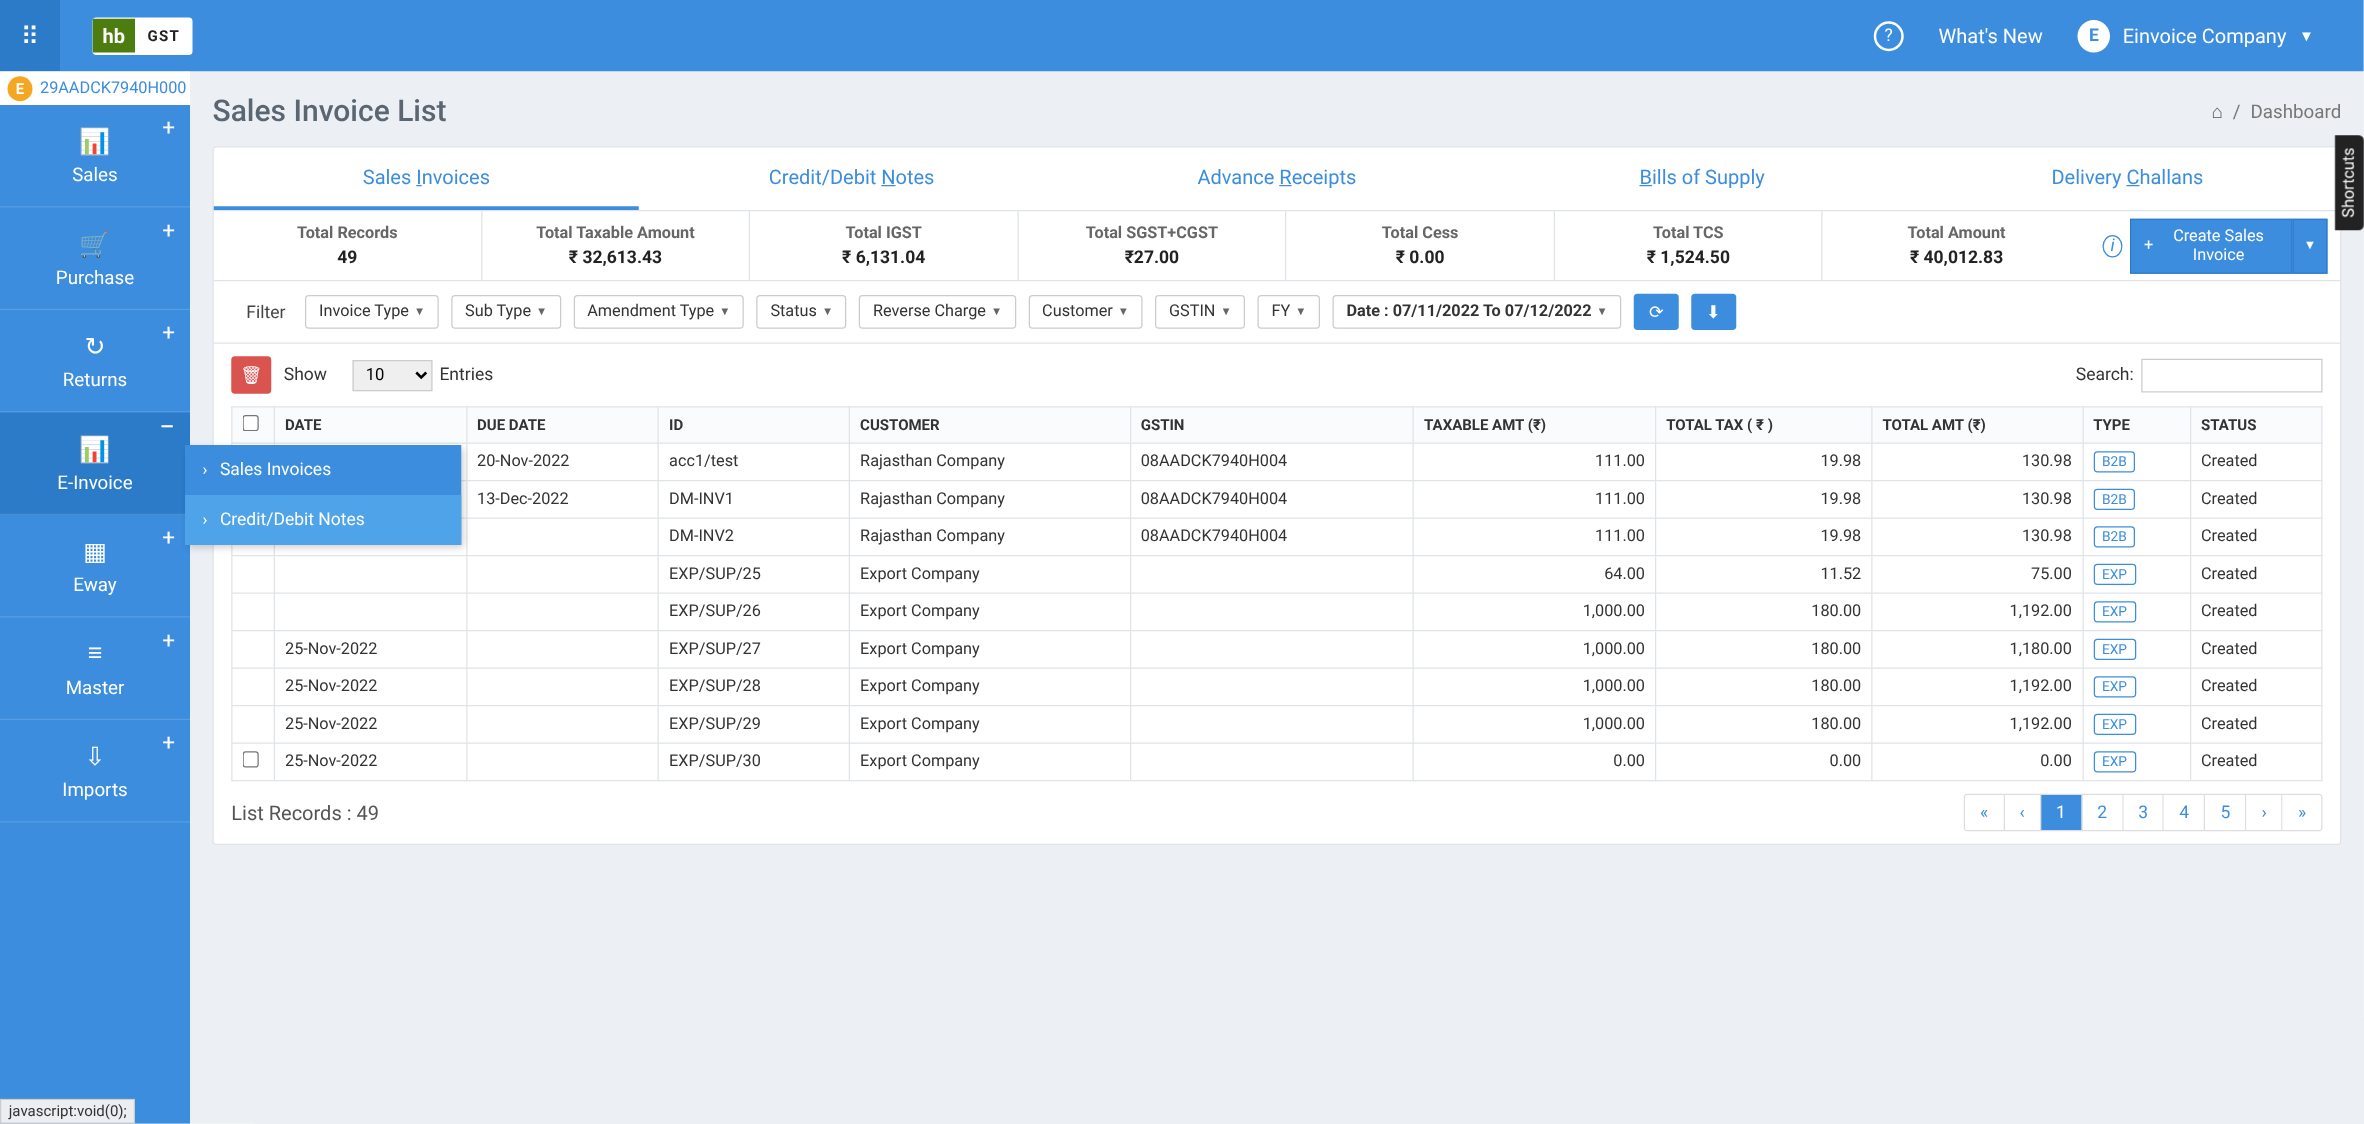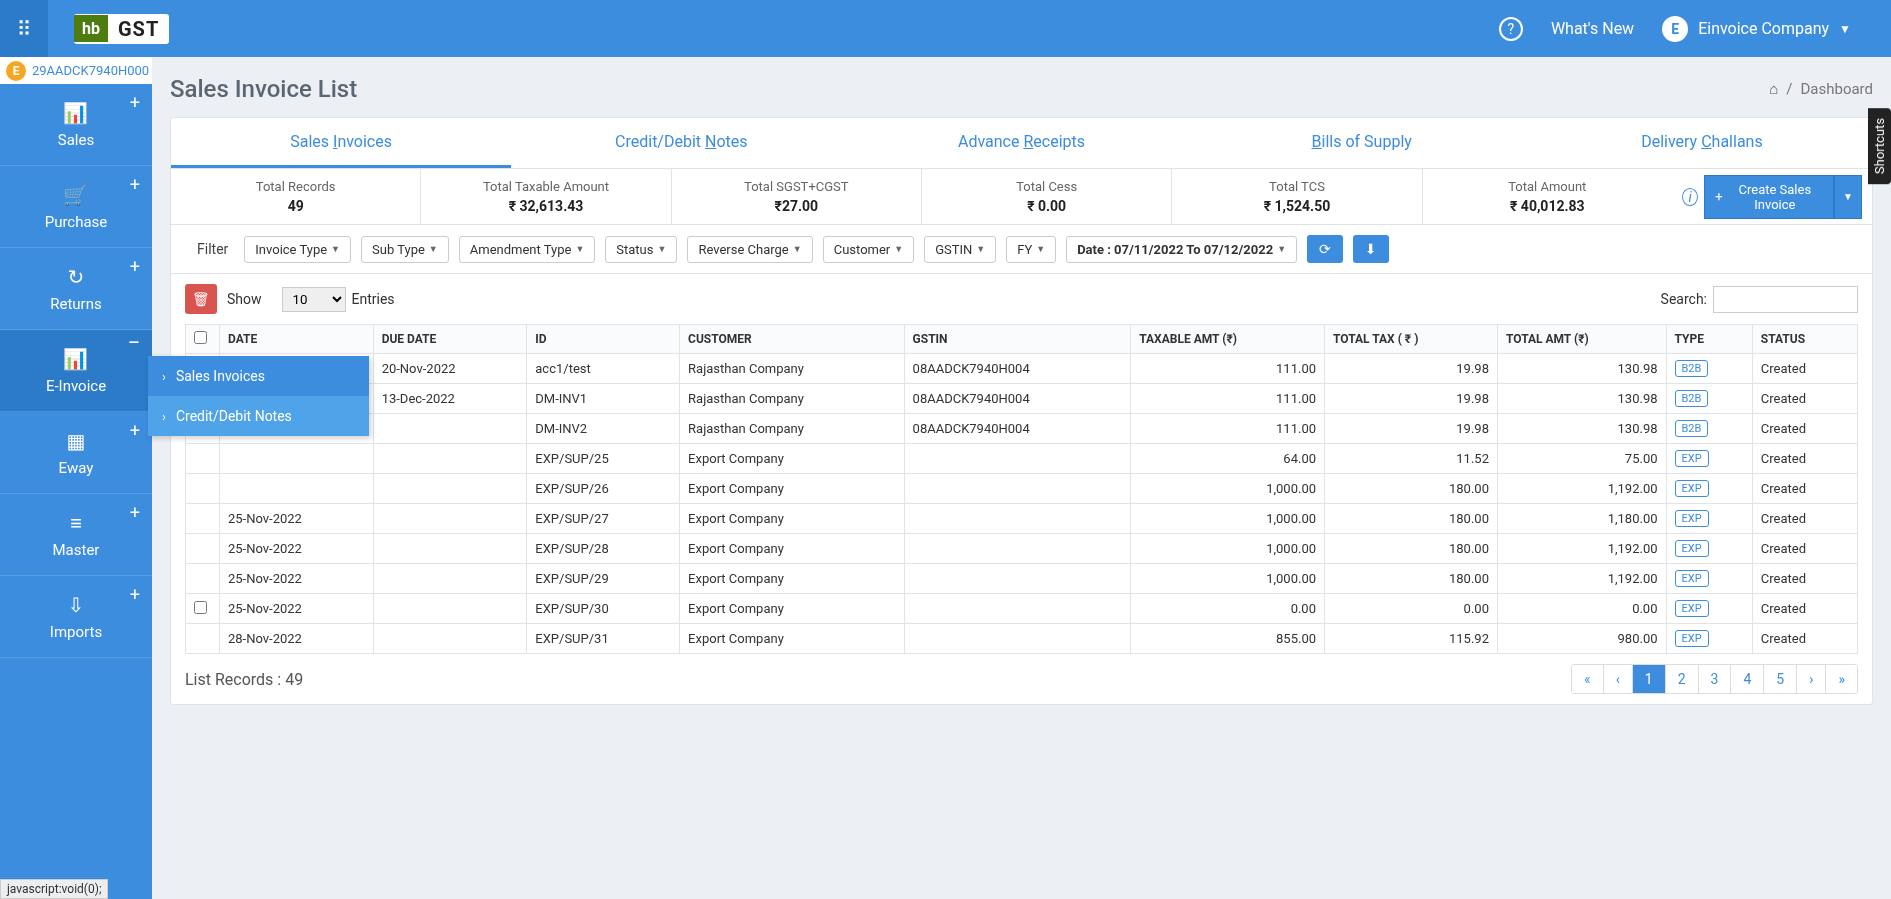--- a/index.html
+++ b/index.html
@@ -4,21 +4,21 @@
 <style>
 * { margin: 0; padding: 0; box-sizing: border-box; font-family: -apple-system, BlinkMacSystemFont, "Segoe UI", Roboto, Arial, sans-serif; }
 body { background: #ecf0f4; color: #333; font-size: 14px; height: 899px; width: 1891px; overflow: hidden; position: relative; }
 
 
 .topbar { height: 57px; background: #3c8dde; display: flex; align-items: center; color: #fff; }
 .app-grid-btn { width: 48px; height: 57px; background: #2b7bc9; display: flex; align-items: center; justify-content: center; font-size: 20px; cursor: pointer; }
 .logo-box { margin-left: 26px; display: flex; align-items: center; }
 .logo { background: #fff; height: 30px; display: flex; align-items: center; border-radius: 3px; overflow: hidden; }
 .logo-hb { background: #4d7c0f; color: #fff; padding: 4px 8px; font-weight: bold; font-size: 16px; }
-.logo-gst { color: #222; padding: 4px 10px; font-weight: bold; font-size: 20px; letter-spacing: 1px; }
+.logo-gst { color: #222; padding: 4px 10px; font-weight: bold; font-size: 12px; letter-spacing: 1px; }
 .topbar-right { margin-left: auto; display: flex; align-items: center; gap: 28px; padding-right: 40px; }
 .help-icon { width: 24px; height: 24px; border: 2px solid #fff; border-radius: 50%; display: flex; align-items: center; justify-content: center; font-size: 14px; cursor: pointer; }
 .whats-new { font-size: 16px; cursor: pointer; }
 .company-sel { display: flex; align-items: center; gap: 10px; cursor: pointer; }
 .company-avatar { width: 26px; height: 26px; background: #fff; color: #3c8dde; border-radius: 50%; display: flex; align-items: center; justify-content: center; font-weight: bold; }
 .company-name { font-size: 16px; }
 .chev-down { font-size: 12px; }
 
 
 .sidebar { position: absolute; top: 57px; left: 0; width: 152px; background: #3c8dde; height: calc(899px - 57px); }
@@ -50,21 +50,21 @@
 
 .tabs { display: flex; border-bottom: 1px solid #e0e4e8; }
 .tab { flex: 1; text-align: center; padding: 14px 0; font-size: 16px; color: #3c8dde; cursor: pointer; position: relative; }
 .tab.active { border-bottom: 3px solid #3c8dde; }
 .tab .u { text-decoration: underline; }
 
 
 .totals-row { display: flex; align-items: center; border-bottom: 1px solid #e0e4e8; }
 .total-cell { flex: 1; text-align: center; padding: 10px 0; border-right: 1px solid #e0e4e8; }
 .total-cell:last-child { border-right: none; }
-.total-cell .lbl { font-size: 13px; color: #666; }
+.total-cell .lbl { font-size: 13px; color: #666; font-weight: bold; }
 .total-cell .val { font-size: 14px; font-weight: bold; color: #222; margin-top: 4px; }
 .create-cell { width: 200px; display: flex; align-items: center; justify-content: center; gap: 6px; padding: 0 10px; }
 .info-icon { color: #3c8dde; font-size: 14px; border: 1.5px solid #3c8dde; border-radius: 50%; width: 18px; height: 18px; display: flex; align-items: center; justify-content: center; font-style: italic; cursor: pointer; }
 .btn-group { display: flex; }
 .btn-primary { background: #3c8dde; color: #fff; border: 1px solid #2b7bc9; padding: 6px 10px; font-size: 13px; cursor: pointer; display: flex; align-items: center; gap: 4px; }
 .btn-caret { background: #3c8dde; color: #fff; border: 1px solid #2b7bc9; border-left: 1px solid #2b7bc9; padding: 6px 8px; cursor: pointer; font-size: 10px; }
 
 
 .filter-row { display: flex; align-items: center; padding: 10px 26px; gap: 10px; border-bottom: 1px solid #e0e4e8; flex-wrap: wrap; }
 .filter-label { font-size: 14px; color: #444; margin-right: 6px; }
@@ -204,20 +204,24 @@
 
     <div class="totals-row">
       <div id="totals-cells" style="display:flex;flex:1;">
           <div class="total-cell">
             <div class="lbl">Total Records</div>
             <div class="val">49</div>
           </div>
           <div class="total-cell">
             <div class="lbl">Total Taxable Amount</div>
             <div class="val">₹ 32,613.43</div>
+          </div>
+          <div class="total-cell">
+            <div class="lbl">Total IGST</div>
+            <div class="val">₹ 6,131.04</div>
           </div>
           <div class="total-cell">
             <div class="lbl">Total SGST+CGST</div>
             <div class="val">₹27.00</div>
           </div>
           <div class="total-cell">
             <div class="lbl">Total Cess</div>
             <div class="val">₹ 0.00</div>
           </div>
           <div class="total-cell">
@@ -431,33 +435,20 @@
     <td></td>
     <td>EXP/SUP/30</td>
     <td>Export Company</td>
     <td></td>
     <td class="num">0.00</td>
     <td class="num">0.00</td>
     <td class="num">0.00</td>
     <td><span class="type-badge">EXP</span></td>
     <td>Created</td>
           </tr>
-          <tr>
-    <td class="chk-col"></td>
-    <td>28-Nov-2022</td>
-    <td></td>
-    <td>EXP/SUP/31</td>
-    <td>Export Company</td>
-    <td></td>
-    <td class="num">855.00</td>
-    <td class="num">115.92</td>
-    <td class="num">980.00</td>
-    <td><span class="type-badge">EXP</span></td>
-    <td>Created</td>
-          </tr>
         </tbody>
     </table>
 
     <div class="table-footer">
       <div class="total-records-text">
         <span>List Records : </span><span>49</span>
       </div>
       <div class="pagination" id="pagination">
           <div class="page-btn">«</div>
           <div class="page-btn">‹</div>

